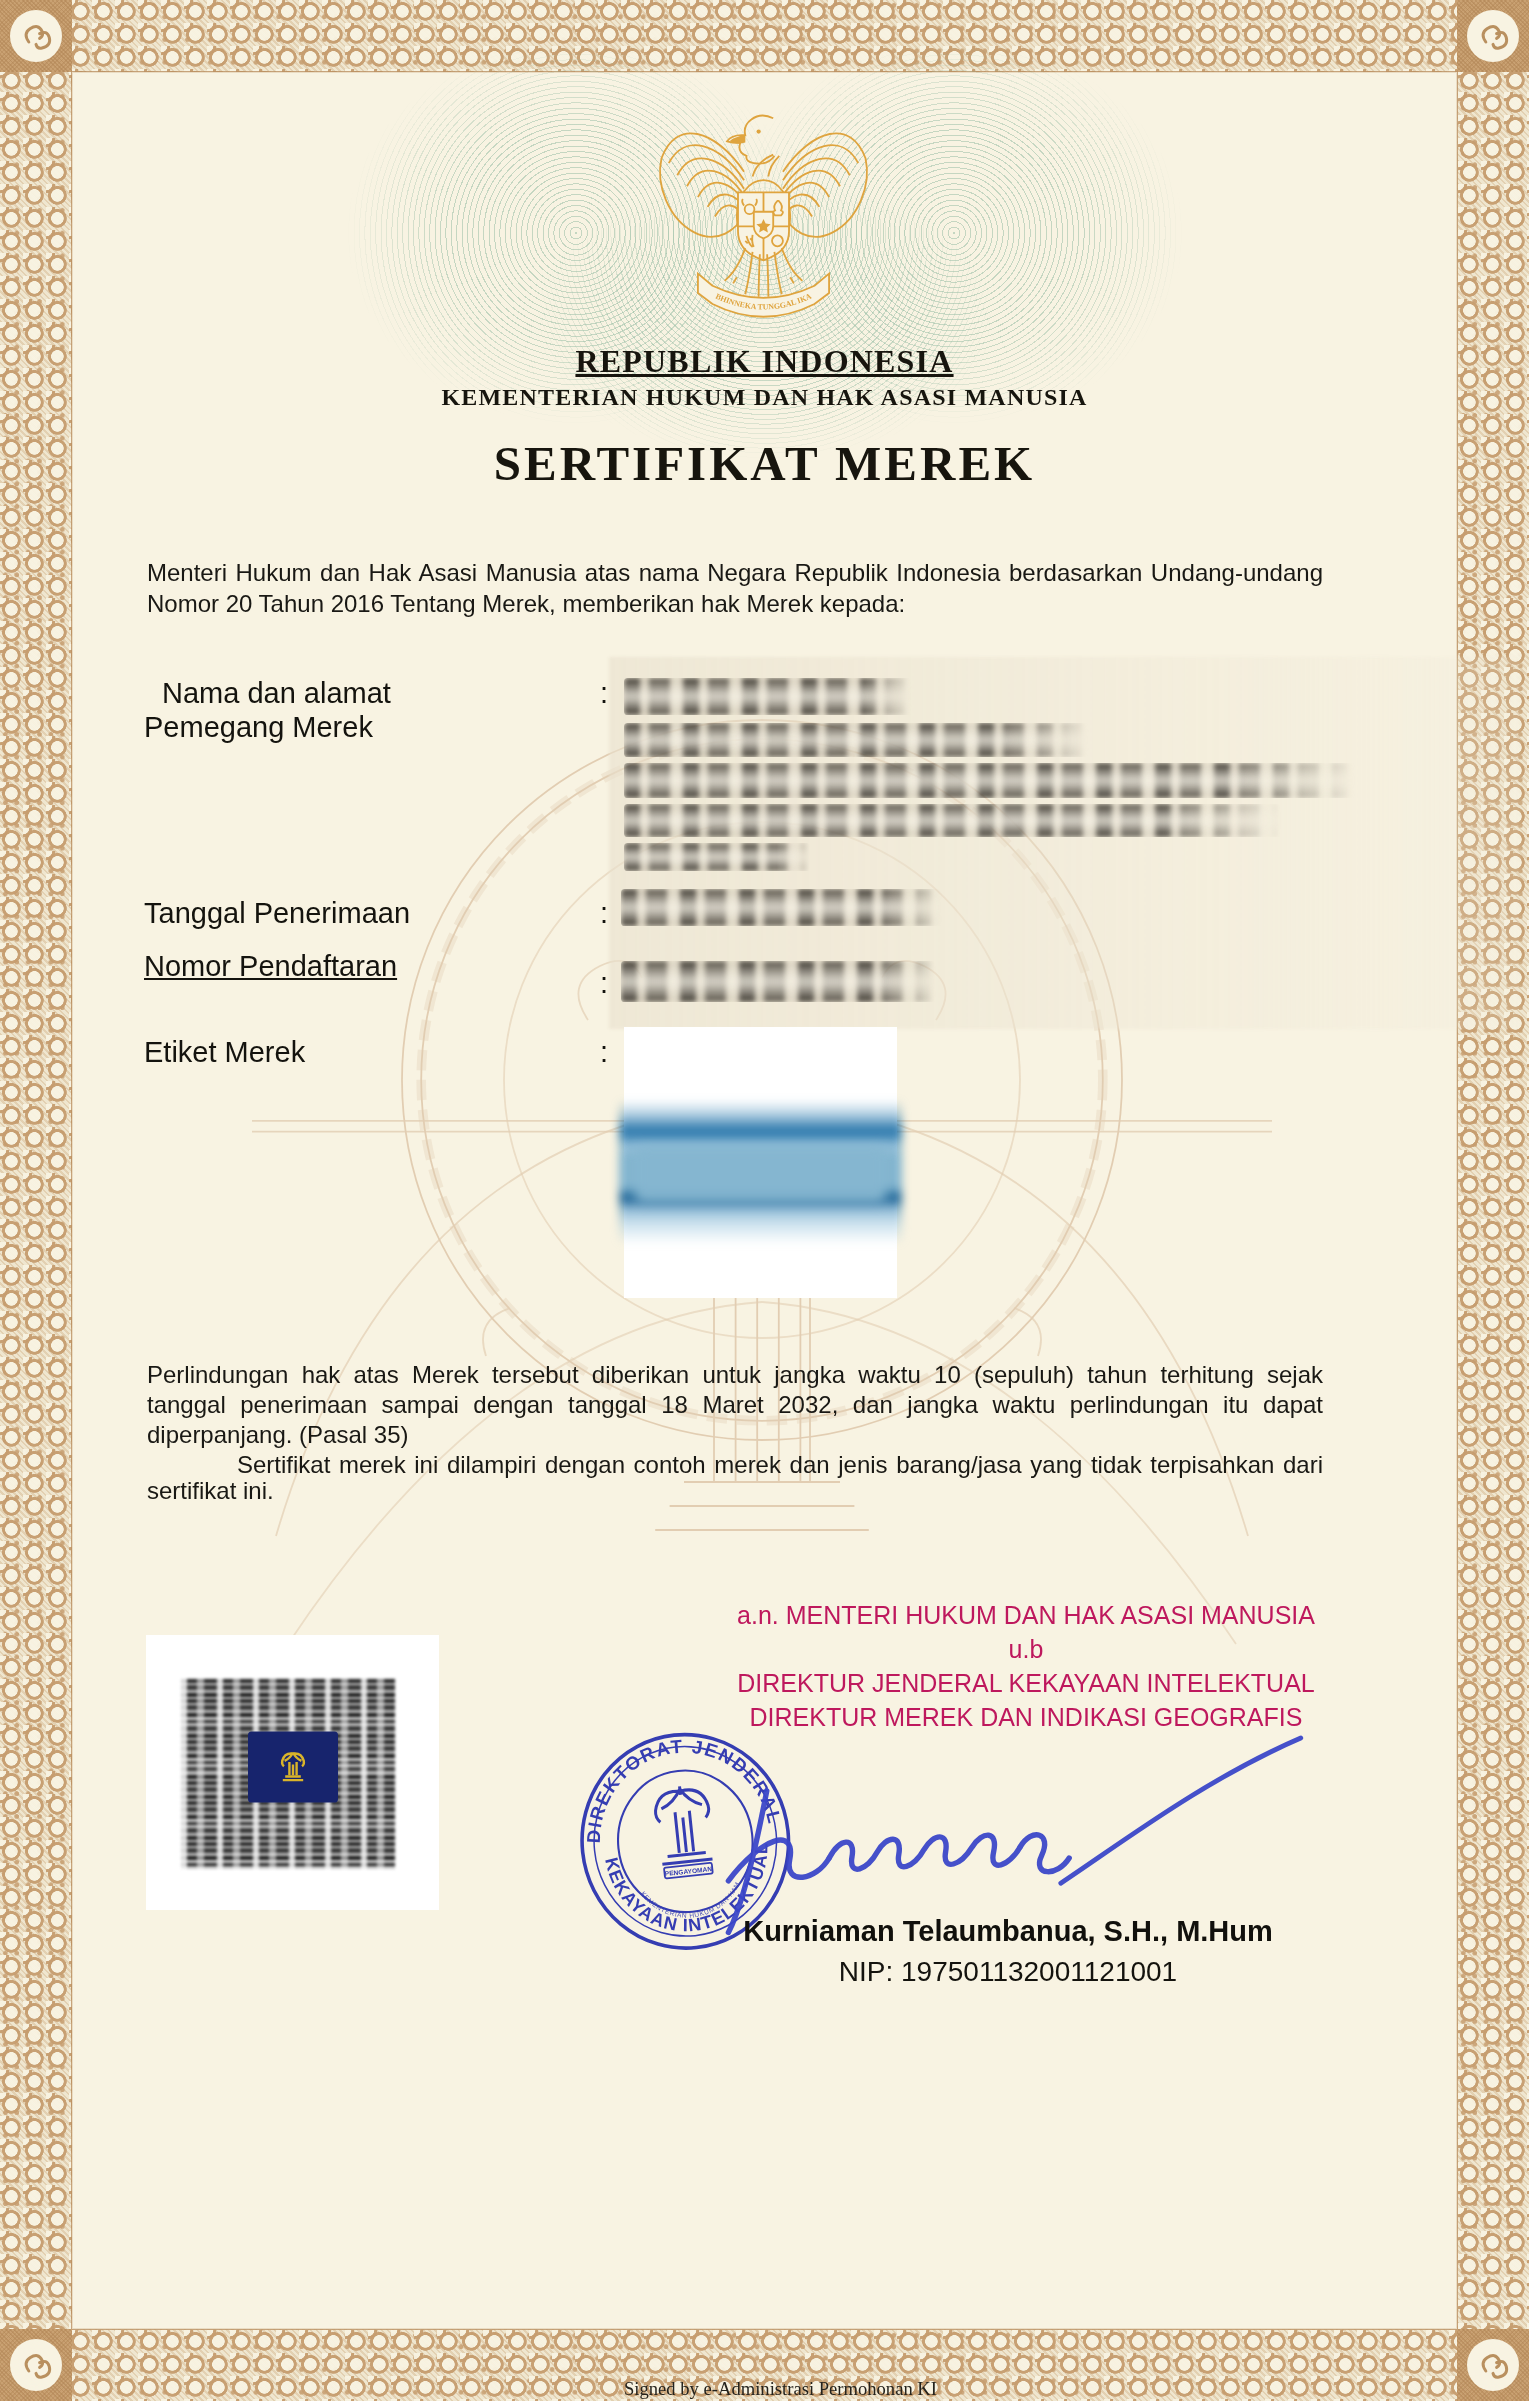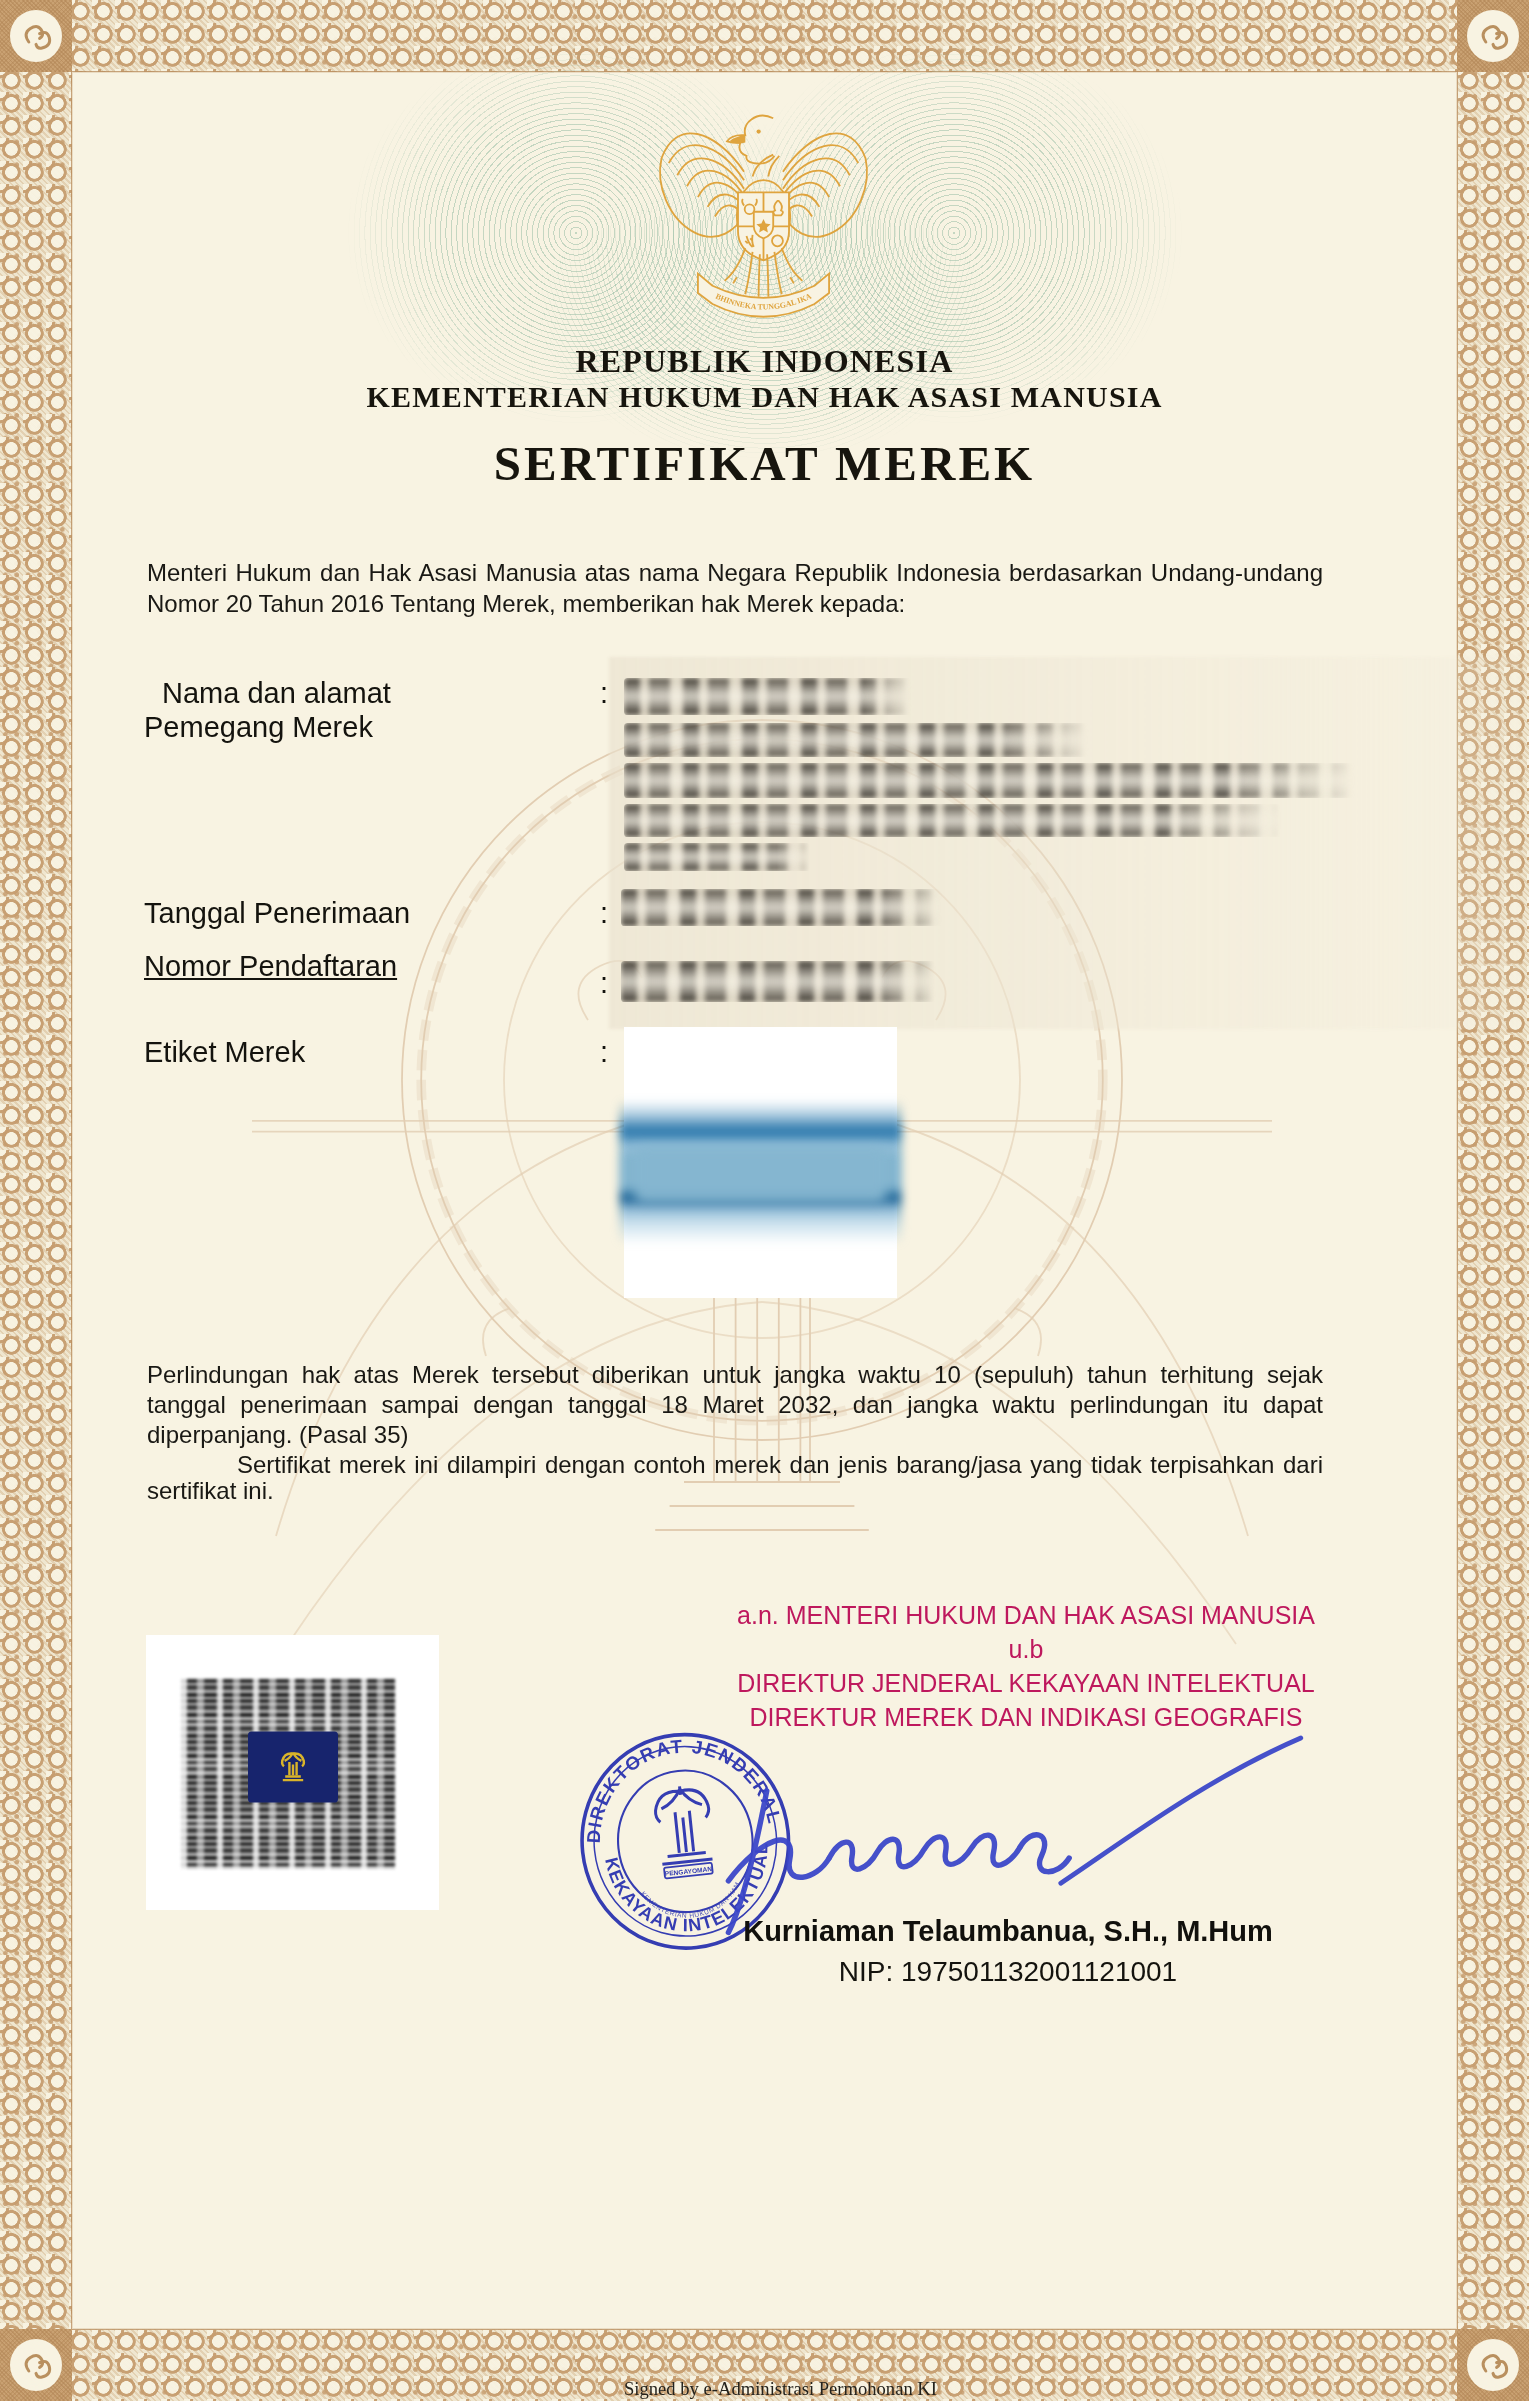--- a/index.html
+++ b/index.html
@@ -31,22 +31,22 @@
     background:repeating-radial-gradient(circle at 50% 50%, rgba(146,186,162,.60) 0 1px, transparent 1px 5.4px);
     -webkit-mask:radial-gradient(closest-side, #000 55%, rgba(0,0,0,.55) 78%, transparent 98%);
             mask:radial-gradient(closest-side, #000 55%, rgba(0,0,0,.55) 78%, transparent 98%);}
   .wing.l{left:342px;top:38px;width:468px;height:390px;}
   .wing.r{left:720px;top:38px;width:468px;height:390px;}
   .wing.c{left:528px;top:174px;width:474px;height:288px;
     background:repeating-radial-gradient(circle at 50% 20%, rgba(146,186,162,.55) 0 1px, transparent 1px 4.8px);}
 
   
   .hdr{position:absolute;left:0;width:1529px;text-align:center;font-family:"Liberation Serif",serif;font-weight:bold;color:#17150e;z-index:4;}
-  .hdr1{top:343px;font-size:32px;line-height:36px;letter-spacing:1.2px;}
-  .hdr2{top:379px;font-size:30px;line-height:36px;letter-spacing:1.2px;}
+  .hdr1{top:343px;font-size:32px;line-height:36px;letter-spacing:1.2px;text-decoration:underline;}
+  .hdr2{top:379px;font-size:24px;line-height:36px;letter-spacing:1.2px;}
   .doc-title{top:435px;font-size:49px;letter-spacing:3px;}
 
   
   .para{position:absolute;left:147px;width:1176px;font-size:24px;line-height:31px;text-align:justify;color:#191814;z-index:4;}
   .p-intro{top:557px;}
   .p-protect{top:1360px;line-height:30px;}
   .p-attach{top:1452px;line-height:26px;text-indent:90px;}
 
   .flabel{position:absolute;left:144px;font-size:29px;color:#14130e;z-index:4;}
   .fcolon{position:absolute;left:600px;font-size:29px;color:#14130e;z-index:4;}

